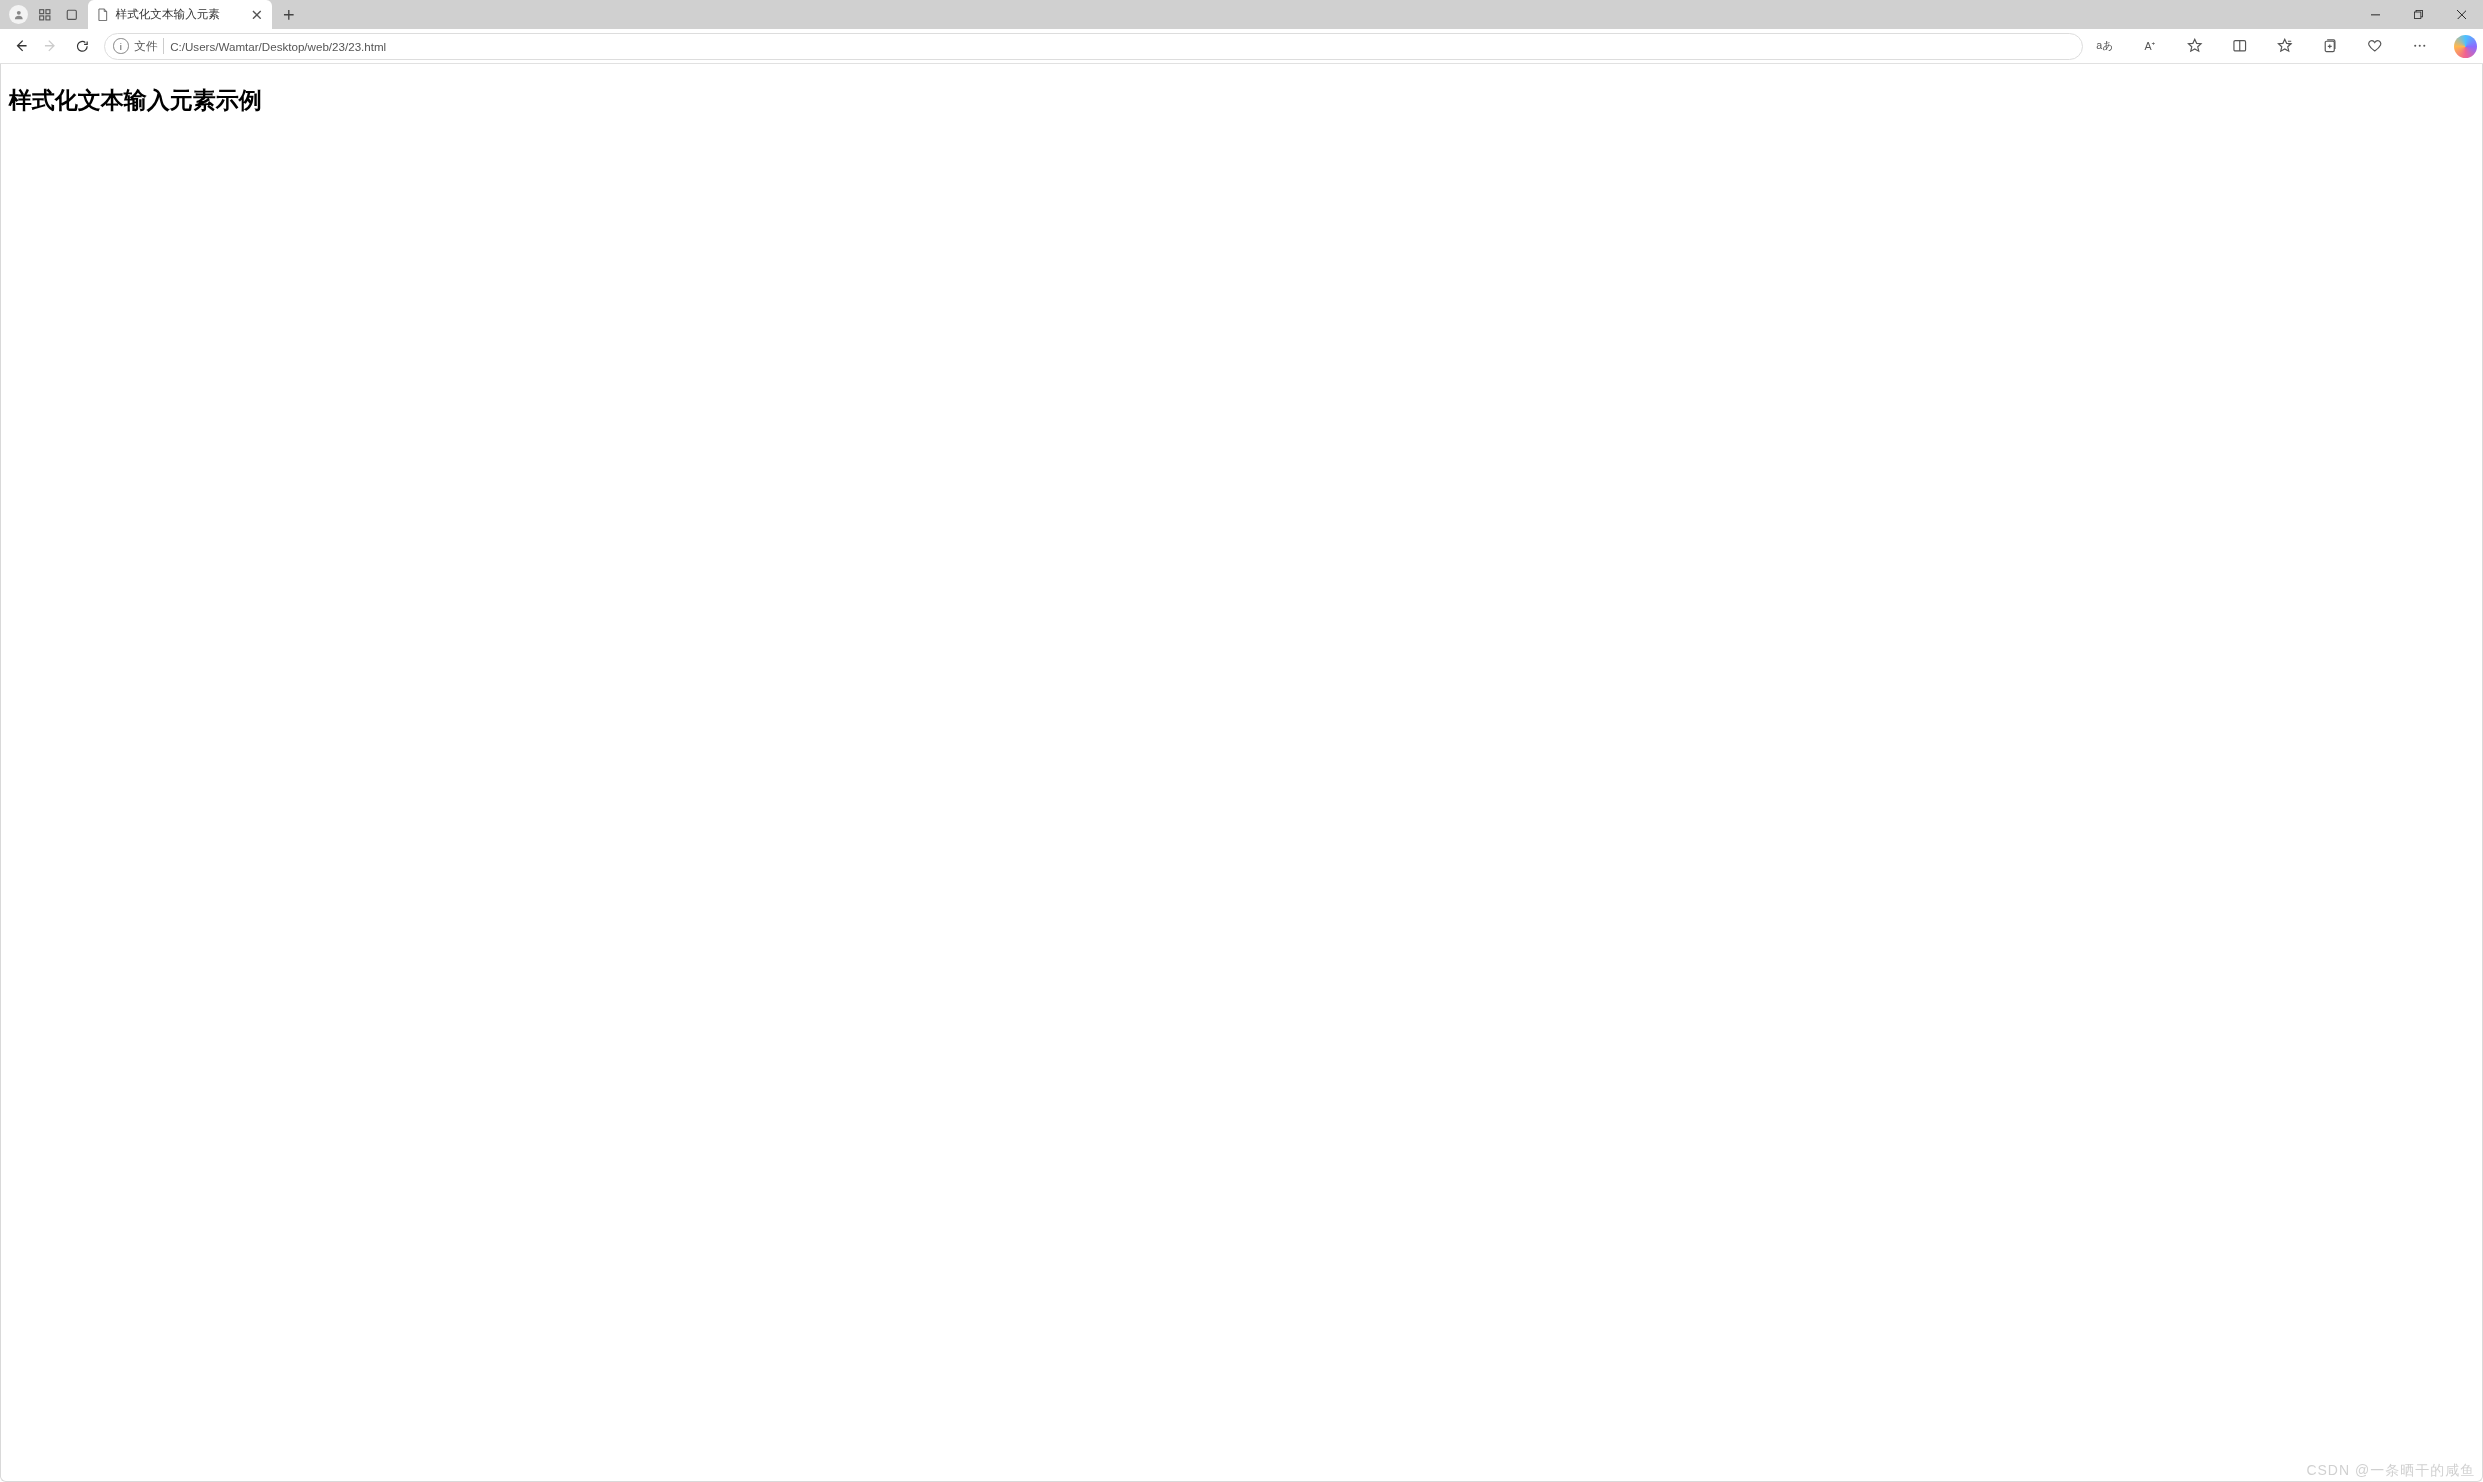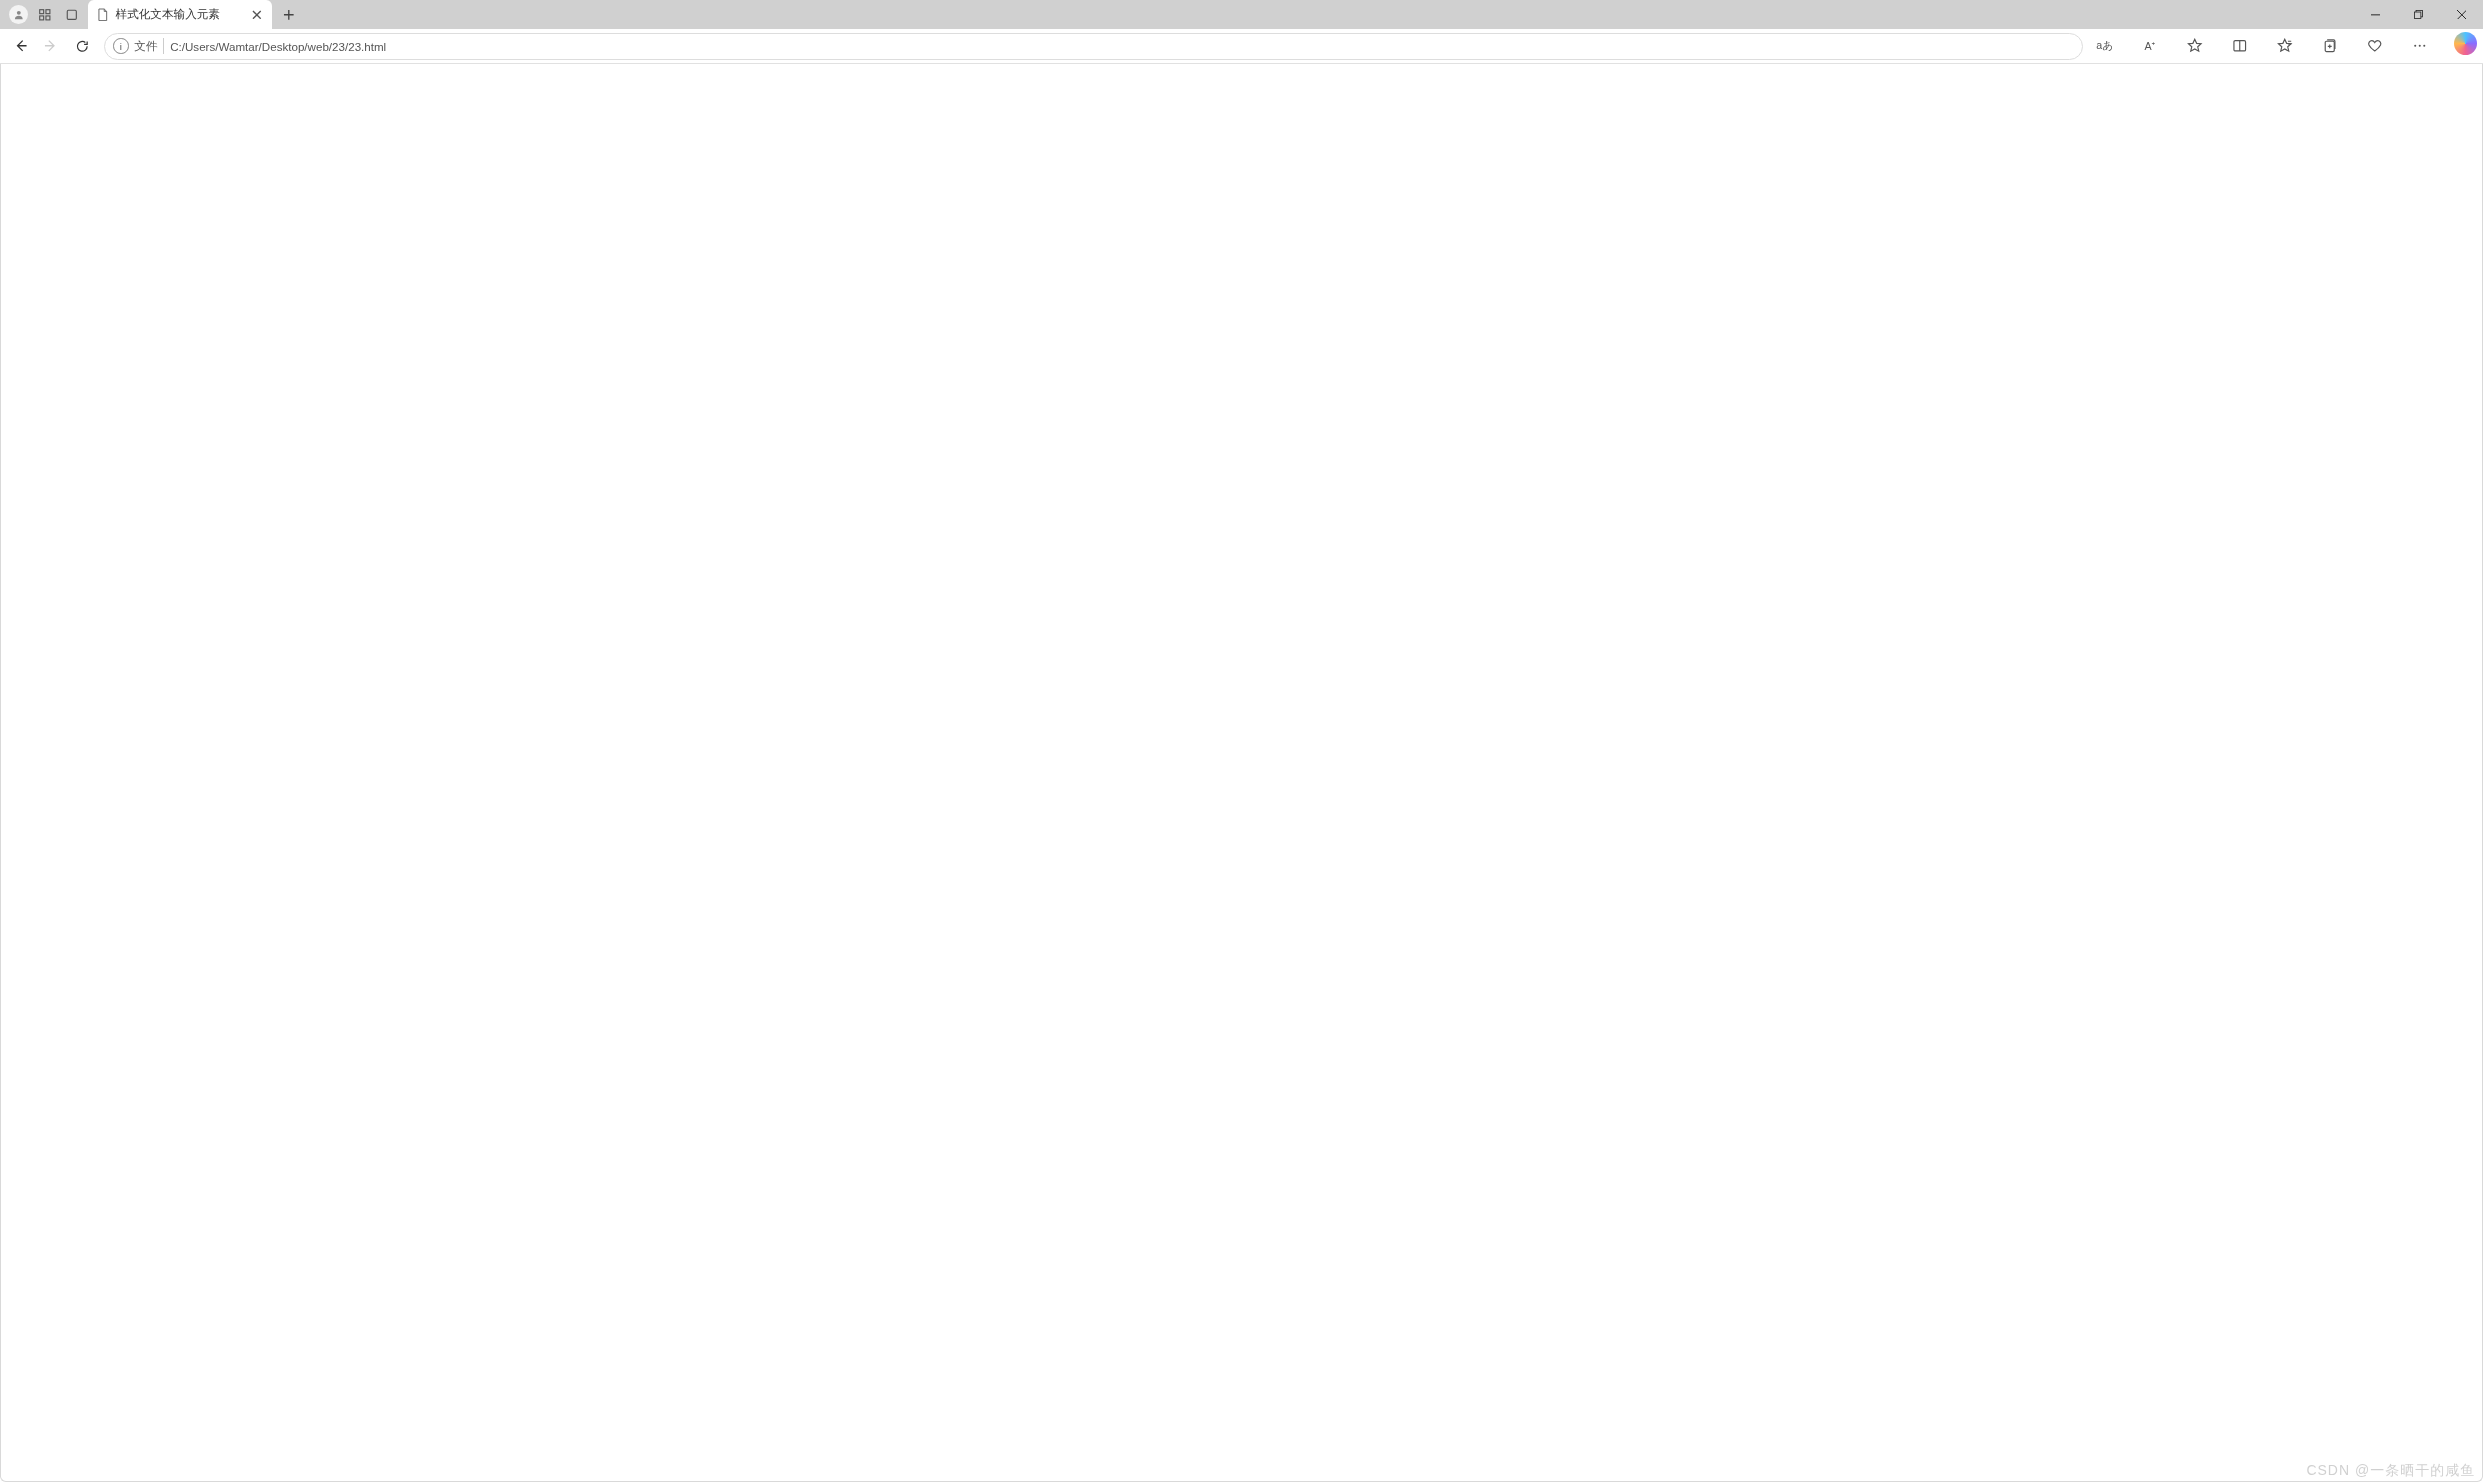--- a/index.html
+++ b/index.html
@@ -124,21 +124,21 @@
     .addr-wrap .sep {
       width: 1px; height: 15.5px; background: #ccc;
     }
     .addr-input {
       flex: 1;
       border: none; outline: none;
       font-size: 11.6px; color: #555;
       background: transparent;
     }
     .right-icons {
-      display: flex; gap: 16px;
+      display: flex; align-items: center; gap: 16px;
     }
     .copilot {
       width: 23px; height: 23px;
       border-radius: 50%;
       background: conic-gradient(#4cc2ff, #8a6cff, #f06292, #ffb74d, #4cc2ff);
       margin-left: 3.9px;
       cursor: pointer;
     }
 
     
@@ -317,17 +317,18 @@
           <circle cx="12" cy="12" r="1.6"></circle>
           <circle cx="19" cy="12" r="1.6"></circle>
         </svg>
     </div>
     <div class="copilot"></div>
   </div>
 </div>
 
 <div class="viewport">
   <div class="page">
+    <h2>样式化文本输入元素示例</h2>
   </div>
 </div>
 
 <div class="watermark">CSDN @一条晒干的咸鱼</div>
 
 
 </body></html>

